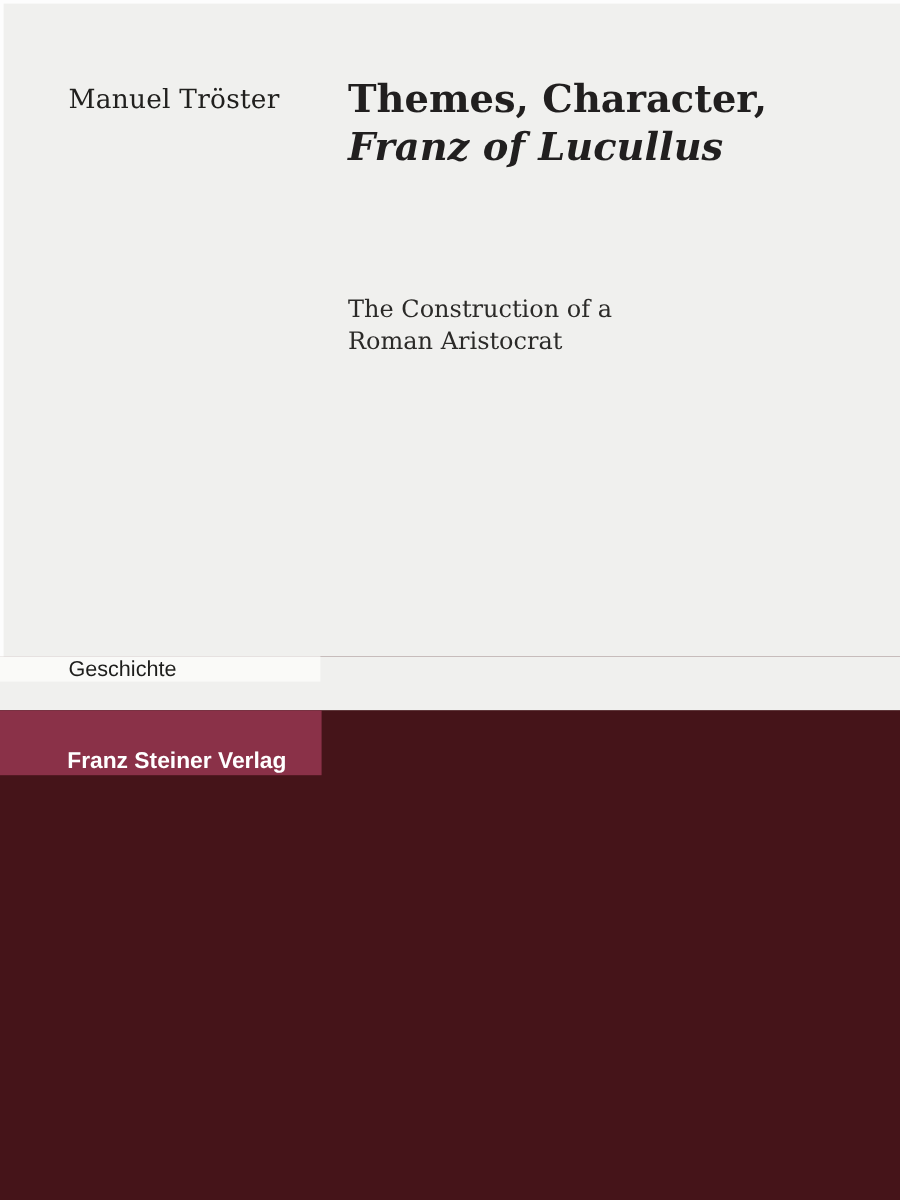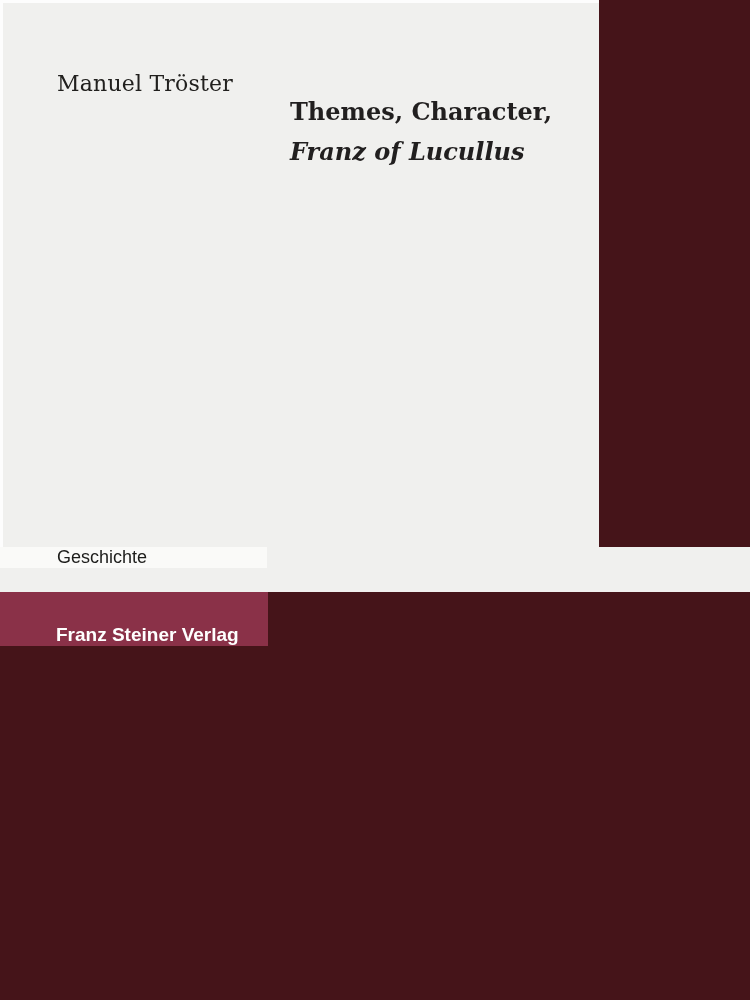--- a/index.html
+++ b/index.html
@@ -12,44 +12,43 @@
     width: 750px;
     height: 1000px;
     background: #451419;
     overflow: hidden;
     font-family: "DejaVu Serif", serif;
   }
   
   .top-panel {
     position: absolute;
     top: 0; left: 0;
-    width: 599px;
+    width: 750px;
     height: 547px;
     box-sizing: border-box;
     background: #f0f0ee;
     border-top: 3px solid #fdfdfd;
     border-left: 3px solid #fdfdfd;
   }
   .author {
     position: absolute;
     left: 54px;           
     top: 68px;
     font-size: 22px;
     color: #21201e;
     letter-spacing: 0.2px;
   }
   .title-block {
     position: absolute;
     left: 287px;          
     top: 59px;
     font-weight: bold;
-    font-size: 24px;
+    font-size: 32px;
     line-height: 40px;
     color: #211f1f;
-    margin-top: 30px;
   }
   .title-line.italic { font-style: italic; }
   .subtitle-block {
     position: absolute;
     left: 287px;
     top: 241px;
     font-size: 20px;
     line-height: 27px;
     color: #2b2a28;
   }
@@ -116,20 +115,24 @@
 <div class="cover">
 
   <div class="top-panel">
     <div class="author">Manuel Tröster</div>
 
     <div class="title-block">
       <div class="title-line">Themes, Character,</div>
       <div class="title-line italic">Franz of Lucullus</div>
     </div>
 
+    <div class="subtitle-block">
+      <div class="subtitle-line">The Construction of a</div>
+      <div class="subtitle-line">Roman Aristocrat</div>
+    </div>
   </div>
 
   <div class="band-row">
     <div class="band band-category">
       <span>Geschichte</span>
     </div>
   </div>
 
   <div class="bottom-area"></div>
 

